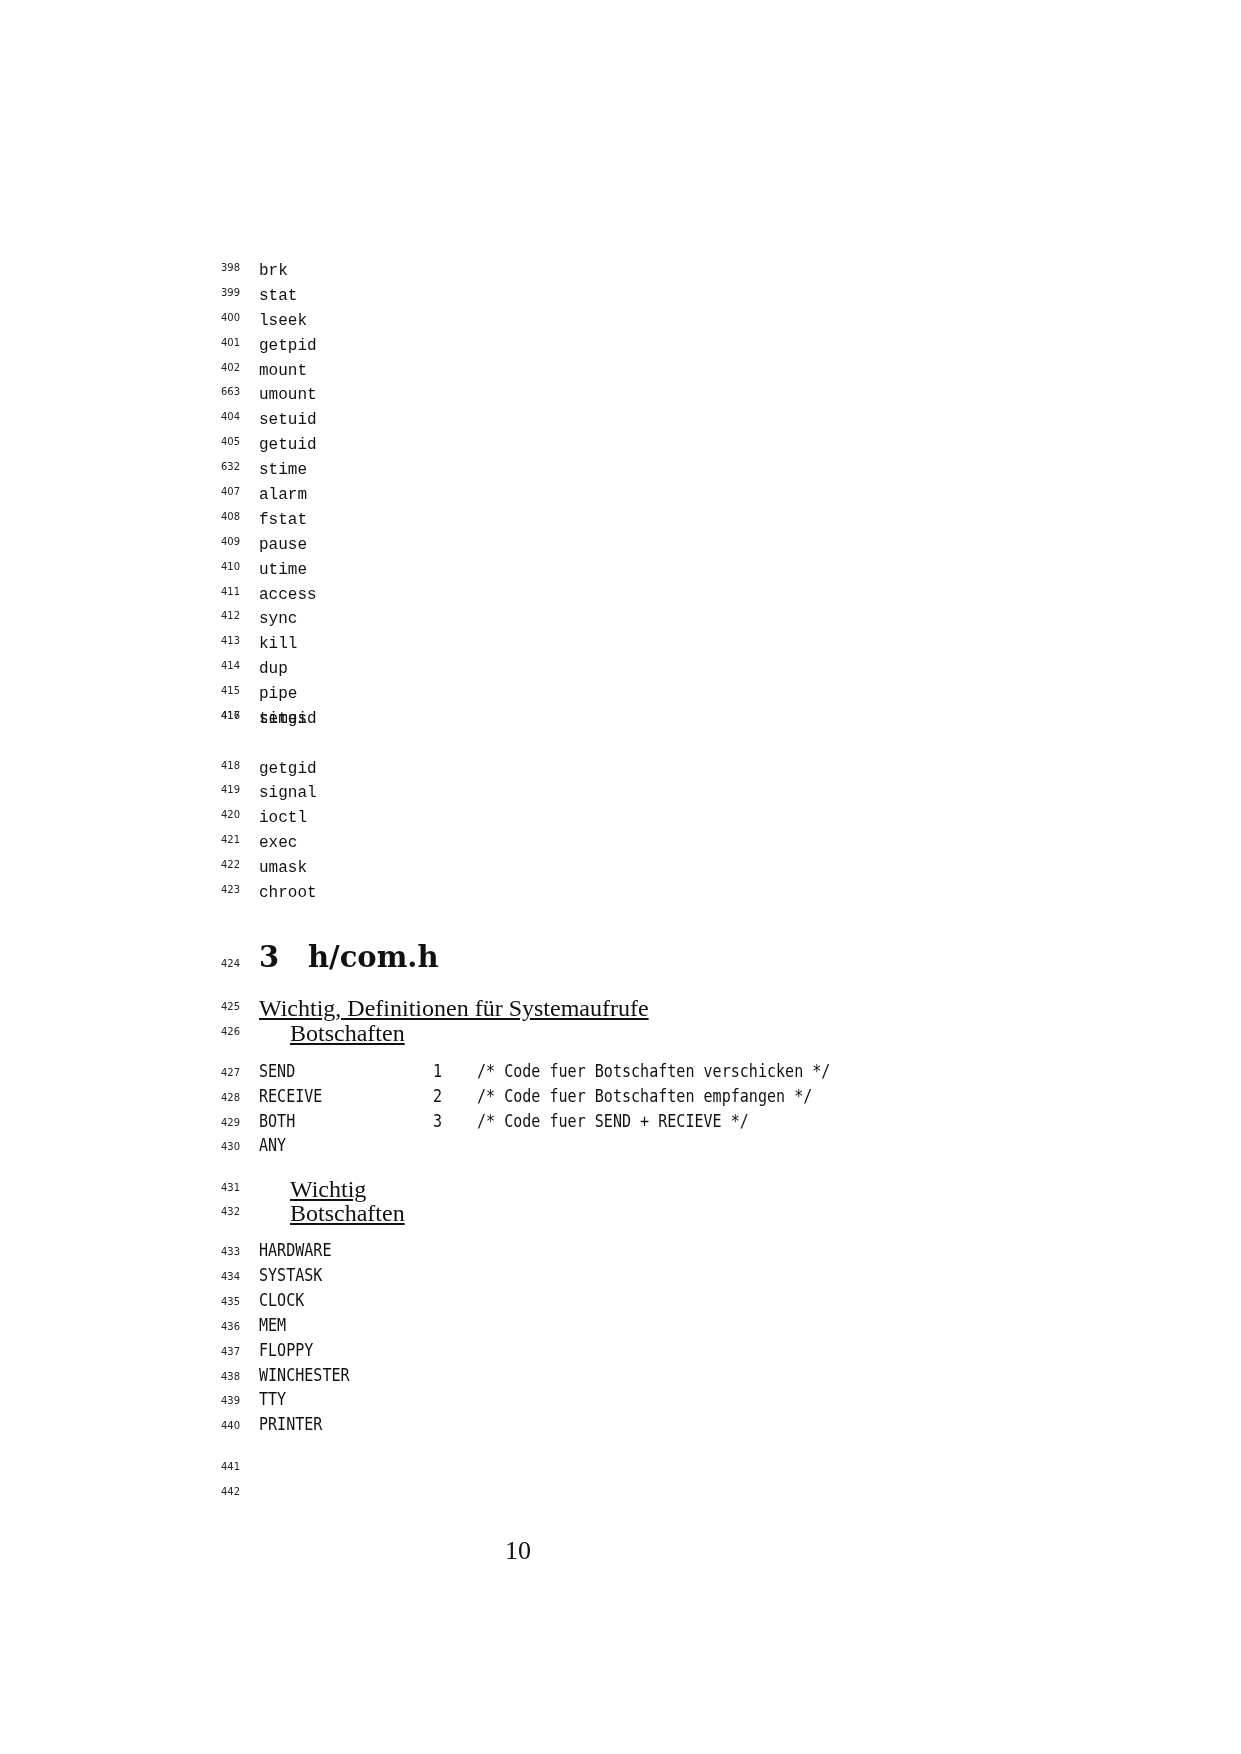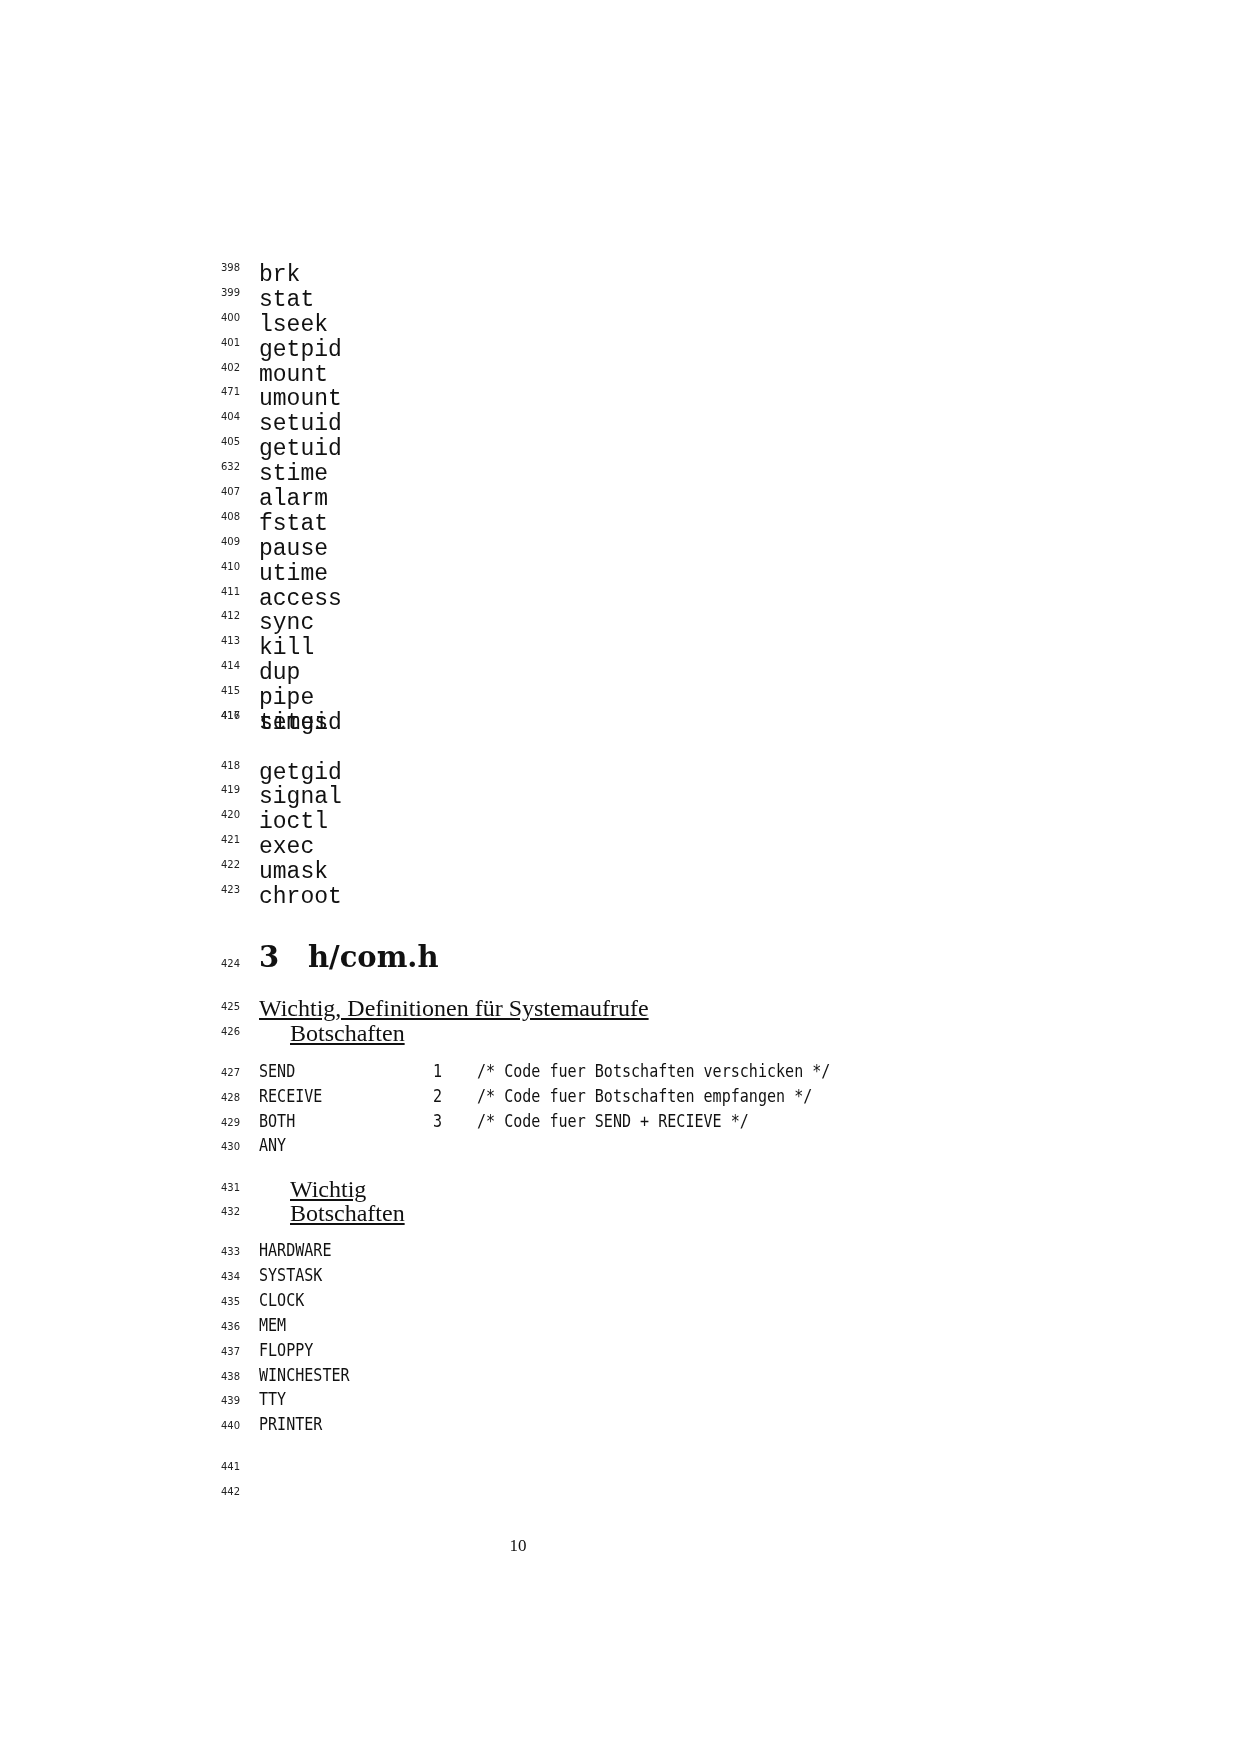--- a/index.html
+++ b/index.html
@@ -1,23 +1,23 @@
 <!DOCTYPE html>
 <html><head>
   <meta charset="utf-8">
   <style>
     html, body { margin: 0; padding: 0; background: #ffffff; }
     body { width: 1241px; height: 1754px; position: relative; overflow: hidden; color: #111; }
     .line { position: absolute; left: 0; width: 1241px; height: 25px; }
     .ln { position: absolute; left: 190px; width: 50px; text-align: right; font-family: "DejaVu Sans", sans-serif; font-size: 10px; color: #222; }
-    .code { position: absolute; left: 259px; font-family: "Liberation Mono", monospace; font-size: 23px; color: #111; white-space: pre; }
+    .code { position: absolute; left: 259px; font-family: "Liberation Mono", monospace; font-size: 16px; color: #111; white-space: pre; }
     .tt { position: absolute; font-family: "DejaVu Sans Mono", monospace; font-size: 17.5px; color: #111; white-space: pre; transform: scaleX(0.86); transform-origin: left center; }
     .serif { position: absolute; font-family: "Liberation Serif", serif; font-size: 24px; color: #111; white-space: pre; text-decoration: underline; }
     .heading { position: absolute; font-family: "DejaVu Serif", serif; font-weight: bold; font-size: 29px; color: #111; }
-    .page-number { position: absolute; left: 0; width: 1036px; text-align: center; font-family: "Liberation Serif", serif; font-size: 17px; color: #111; }
+    .page-number { position: absolute; left: 0; width: 1036px; text-align: center; font-family: "Liberation Serif", serif; font-size: 26px; color: #111; }
   </style>
 </head>
 <body>
 
 <div>
 
   <div>
     <div class="line" style="top:262px">
         <span class="ln">398</span>
         <span class="code">brk</span>
@@ -32,21 +32,21 @@
       </div>
     <div class="line" style="top:337px">
         <span class="ln">401</span>
         <span class="code">getpid</span>
       </div>
     <div class="line" style="top:362px">
         <span class="ln">402</span>
         <span class="code">mount</span>
       </div>
     <div class="line" style="top:386px">
-        <span class="ln">471</span>
+        <span class="ln">663</span>
         <span class="code">umount</span>
       </div>
     <div class="line" style="top:411px">
         <span class="ln">404</span>
         <span class="code">setuid</span>
       </div>
     <div class="line" style="top:436px">
         <span class="ln">405</span>
         <span class="code">getuid</span>
       </div>

